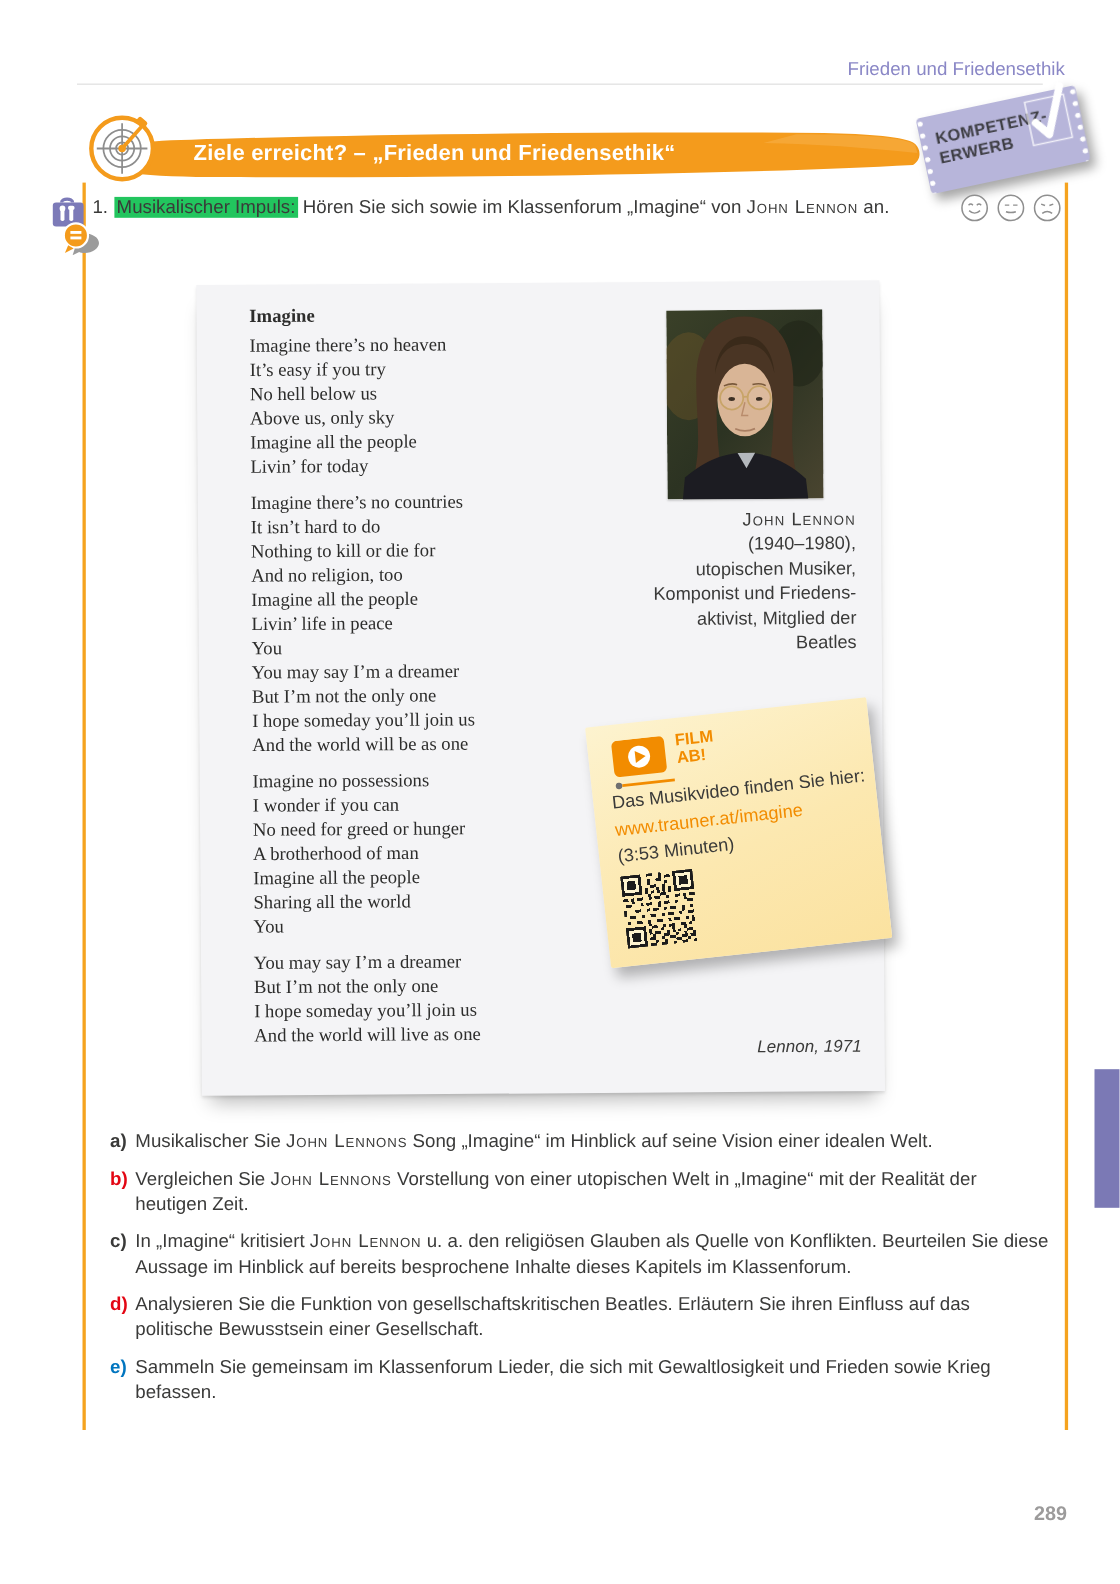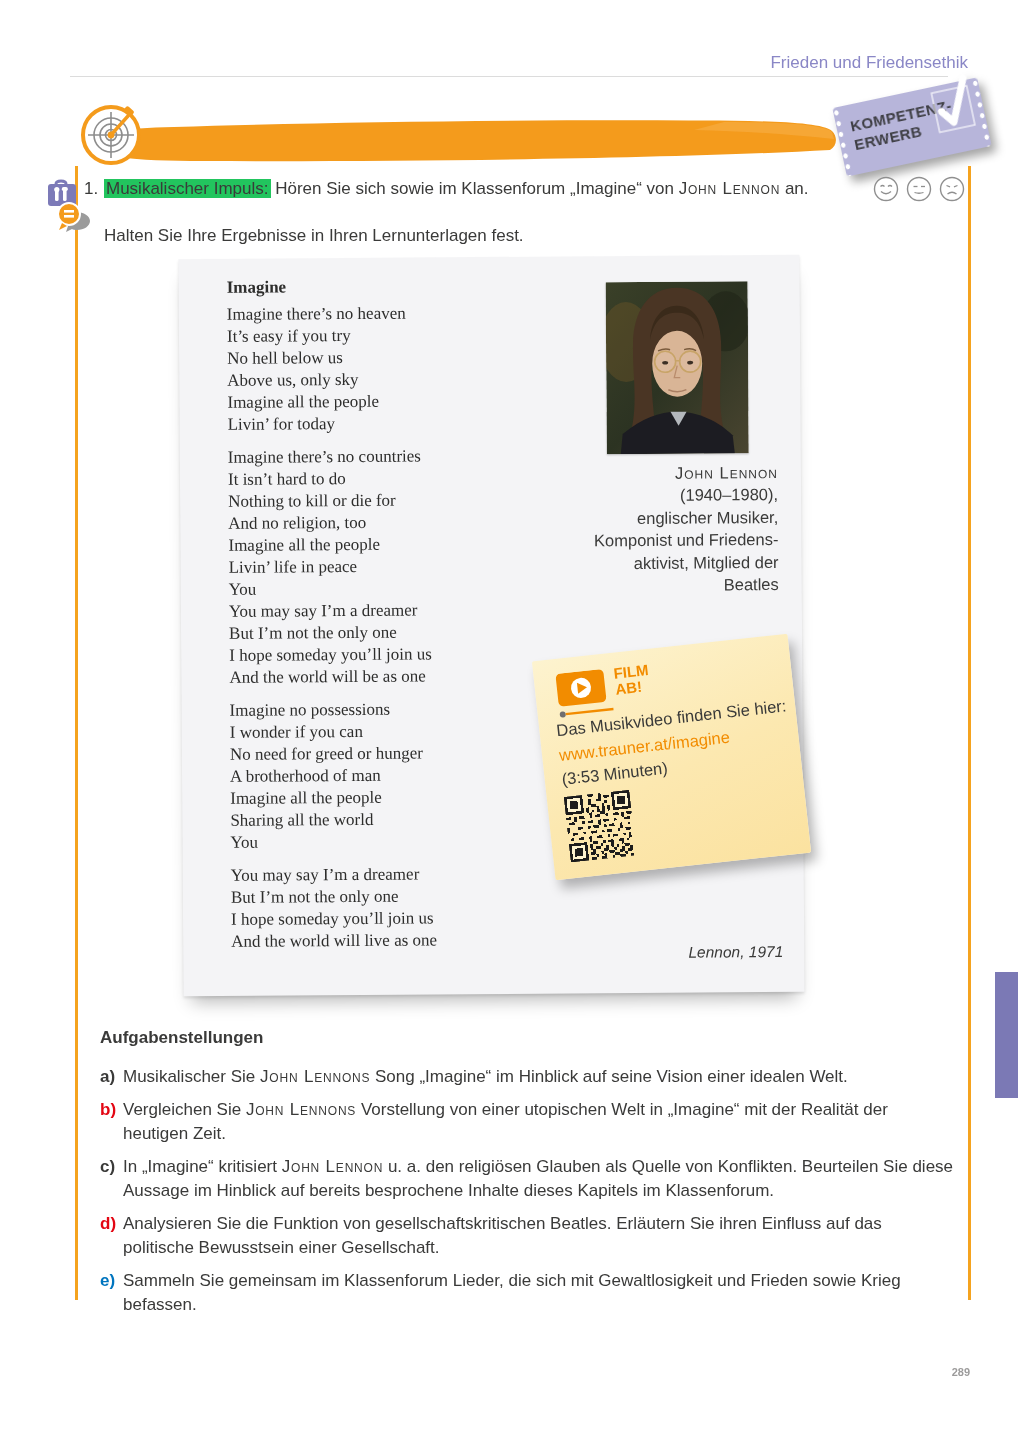--- a/index.html
+++ b/index.html
@@ -71,34 +71,35 @@
   .tasks{position:absolute;left:100px;top:1026px;width:856px;font-size:17px;line-height:23.5px;}
   .tasks-heading{font-weight:bold;margin:0 0 15px 0;}
   .titem{display:flex;margin-bottom:10px;}
   .tlabel{width:23px;flex:none;font-weight:bold;}
   .c-dark{color:#3a3a39;} .c-red{color:#e30613;} .c-blue{color:#0075bf;}
   .ttext{flex:1;}
 
   
   .purple-tab{position:absolute;left:995px;top:972px;width:23px;height:126px;background:#7b79b5;}
   .page-num{position:absolute;left:910px;top:1366px;width:60px;text-align:right;
-            font-weight:bold;font-size:11px;color:#9c9b9b;}
+            font-weight:bold;font-size:18px;color:#9c9b9b;}
 </style>
 </head>
 <body>
 
 <div class="page">
 
   <div class="chapter-header">Frieden und Friedensethik</div>
   <div class="header-rule"></div>
 
   <svg class="banner-svg" viewBox="0 0 758 50" preserveAspectRatio="none">
     <path d="M6,29 C9,17 38,12 90,11 C250,6 480,3 665,5 C705,6 740,8 748,15 C754,21 753,30 746,34 C600,42 340,46 120,45 C48,45 8,41 6,29 Z" fill="#f49b1c"></path>
     <path d="M640,6 C700,6 742,9 748,16 L750,23 C700,18 660,15 610,14 Z" fill="#f7b04a" opacity="0.55"></path>
   </svg>
+  <div class="banner-title">Ziele erreicht? – „Frieden und Friedensethik“</div>
 
   <div class="target-badge">
     <svg viewBox="0 0 62 62" width="62" height="62">
       <circle cx="31" cy="31" r="28" fill="#ffffff" stroke="#f49b1c" stroke-width="4"></circle>
       <circle cx="31" cy="31" r="17" fill="none" stroke="#8d8d8d" stroke-width="1.6"></circle>
       <circle cx="31" cy="31" r="11" fill="none" stroke="#8d8d8d" stroke-width="1.6"></circle>
       <circle cx="31" cy="31" r="5.5" fill="none" stroke="#8d8d8d" stroke-width="1.6"></circle>
       <line x1="31" y1="8" x2="31" y2="54" stroke="#8d8d8d" stroke-width="1.6"></line>
       <line x1="8" y1="31" x2="54" y2="31" stroke="#8d8d8d" stroke-width="1.6"></line>
       <circle cx="31" cy="31" r="3.4" fill="#f49b1c"></circle>
@@ -140,21 +141,20 @@
       </g>
     </svg>
   </div>
 
   <div class="task1">
     <div class="row">
       <span class="task-num">1.</span>
       <div class="task-text">
         <span class="hl">Musikalischer Impuls:</span><span> Hören Sie sich sowie im Klassenforum „Imagine“ von </span><span class="sc">John Lennon</span><span> an.</span><br>
         <br>
-        <span>Halten Sie Ihre Ergebnisse in Ihren Lernunterlagen fest.</span>
       </div>
     </div>
   </div>
 
   <div class="emoji-row">
     <svg width="26" height="26" viewBox="0 0 26 26">
       <circle cx="13" cy="13" r="11.5" fill="#ffffff" stroke="#8f8f8f" stroke-width="1.4"></circle>
       <path d="M7.5,10.5 q2,-2 4,0" fill="none" stroke="#8f8f8f" stroke-width="1.3"></path>
       <path d="M15,10.5 q2,-2 4,0" fill="none" stroke="#8f8f8f" stroke-width="1.3"></path>
       <path d="M8,15.5 q5,4.5 10,0" fill="none" stroke="#8f8f8f" stroke-width="1.3"></path>
@@ -237,21 +237,21 @@
       <path d="M78,68 q7,-2 12,1" fill="none" stroke="#7a5a3c" stroke-width="1.4"></path>
       <path d="M71,84 l-3,12 l6,0" fill="none" stroke="#b98c6c" stroke-width="1.3"></path>
       <path d="M62,108 q9,4 18,0" fill="none" stroke="#a97f63" stroke-width="1.6"></path>
       <path d="M14,172 L16,152 C36,136 52,130 71,130 C92,130 112,140 126,154 L128,172 Z" fill="#1c1c22"></path>
       <path d="M64,130 l8,14 l8,-14 Z" fill="#cfd4d8" opacity=".85"></path>
     </svg>
 
     <div class="bio">
       <span class="sc bio-name">John Lennon</span><br>
       <span>(1940–1980),</span><br>
-      <span>englischer Musiker,</span><br>
+      <span>utopischen Musiker,</span><br>
       <span>Komponist und Friedens-</span><br>
       <span>aktivist, Mitglied der</span><br>
       <span>Beatles</span>
     </div>
 
     <div class="attribution">Lennon, 1971</div>
   </div>
 
   <div class="note">
     <svg class="playwrap" viewBox="0 0 60 46">
@@ -283,21 +283,20 @@
       </g>
       <g fill="#1c1c1c">
         <rect x="2" y="2" width="3" height="3"></rect>
           <rect x="20" y="2" width="3" height="3"></rect>
           <rect x="2" y="20" width="3" height="3"></rect>
       </g>
     </svg>
   </div>
 
   <div class="tasks">
-    <p class="tasks-heading">Aufgabenstellungen</p>
 
     <div class="titem">
       <span class="tlabel c-dark">a)</span>
       <span class="ttext"><span>Musikalischer Sie </span><span class="sc">John Lennons</span><span> Song „Imagine“ im Hinblick auf seine Vision einer idealen Welt.</span></span>
     </div>
 
     <div class="titem">
       <span class="tlabel c-red">b)</span>
       <span class="ttext"><span>Vergleichen Sie </span><span class="sc">John Lennons</span><span> Vorstellung von einer utopischen Welt in „Imagine“ mit der Realität der heutigen Zeit.</span></span>
     </div>

